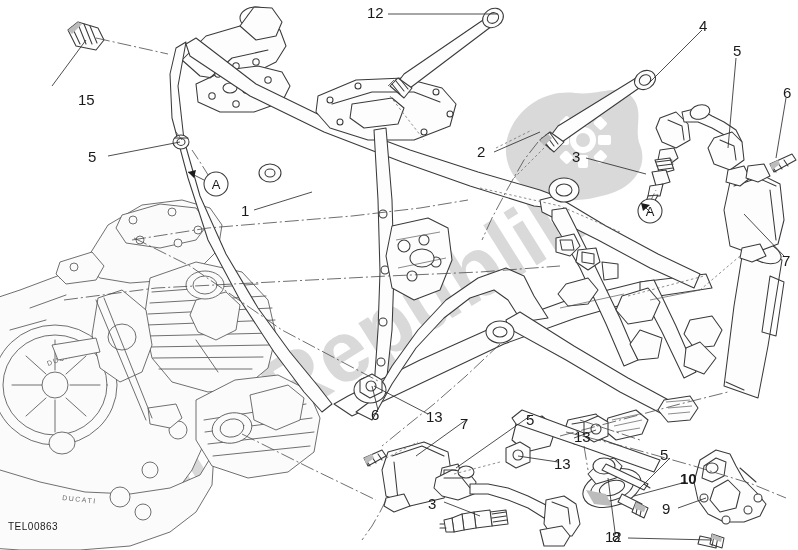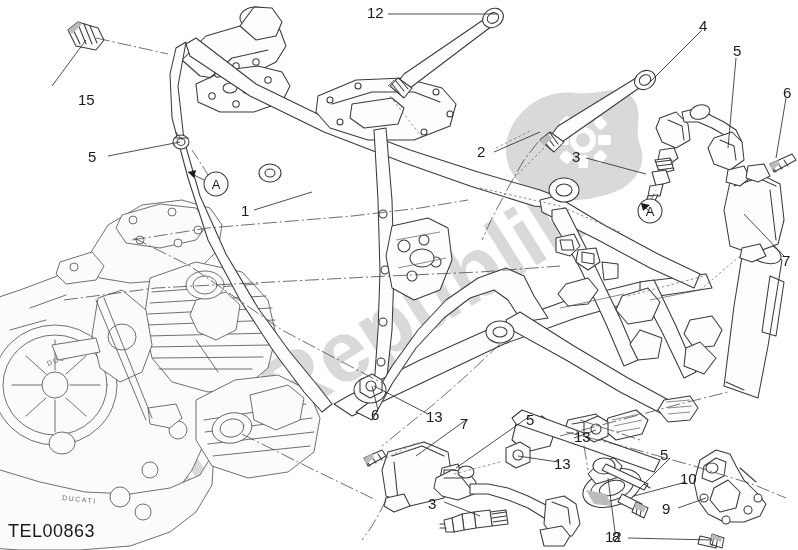--- a/index.html
+++ b/index.html
@@ -4,21 +4,21 @@
 <title>Parts Diagram</title>
 <style>
   html,body{margin:0;padding:0;background:#fff;}
   body{width:798px;height:550px;overflow:hidden;
        font-family:"Liberation Sans",sans-serif;}
   #stage{position:relative;width:798px;height:550px;background:#ffffff;}
   #stage svg{position:absolute;left:0;top:0;}
   .callout{position:absolute;font-family:"Liberation Sans",sans-serif;
            font-size:15px;color:#1a1a1a;white-space:nowrap;
            letter-spacing:0px;}
-  .diagcode{position:absolute;left:8px;top:521px;font-size:18px;
+  .diagcode{position:absolute;left:8px;top:521px;font-size:10px;
             color:#1a1a1a;letter-spacing:0.5px;}
   .wmtext{position:absolute;font-family:"Liberation Sans",sans-serif;
           font-weight:bold;color:#d9d9d9;font-size:86px;
           transform:rotate(-32deg);transform-origin:left top;
           white-space:nowrap;pointer-events:none;user-select:none;}
 </style>
 </head>
 <body>
 
 <div id="stage">
@@ -588,19 +588,19 @@
   <div class="callout" style="left:783px;top:84px;">6</div>
   <div class="callout" style="left:782px;top:252px;">7</div>
   <div class="callout" style="left:371px;top:406px;">6</div>
   <div class="callout" style="left:426px;top:408px;">13</div>
   <div class="callout" style="left:460px;top:415px;">7</div>
   <div class="callout" style="left:526px;top:411px;">5</div>
   <div class="callout" style="left:554px;top:455px;">13</div>
   <div class="callout" style="left:428px;top:495px;">3</div>
   <div class="callout" style="left:574px;top:428px;">13</div>
   <div class="callout" style="left:660px;top:446px;">5</div>
-  <div class="callout" style="left:680px;top:470px;">10</div>
+  <div class="callout" style="left:680px;top:470px;font-weight:bold;">10</div>
   <div class="callout" style="left:662px;top:500px;">9</div>
   <div class="callout" style="left:612px;top:528px;">8</div>
   <div class="callout" style="left:605px;top:528px;">12</div>
 
   <div class="diagcode">TEL00863</div>
 </div>
 
 </body></html>

